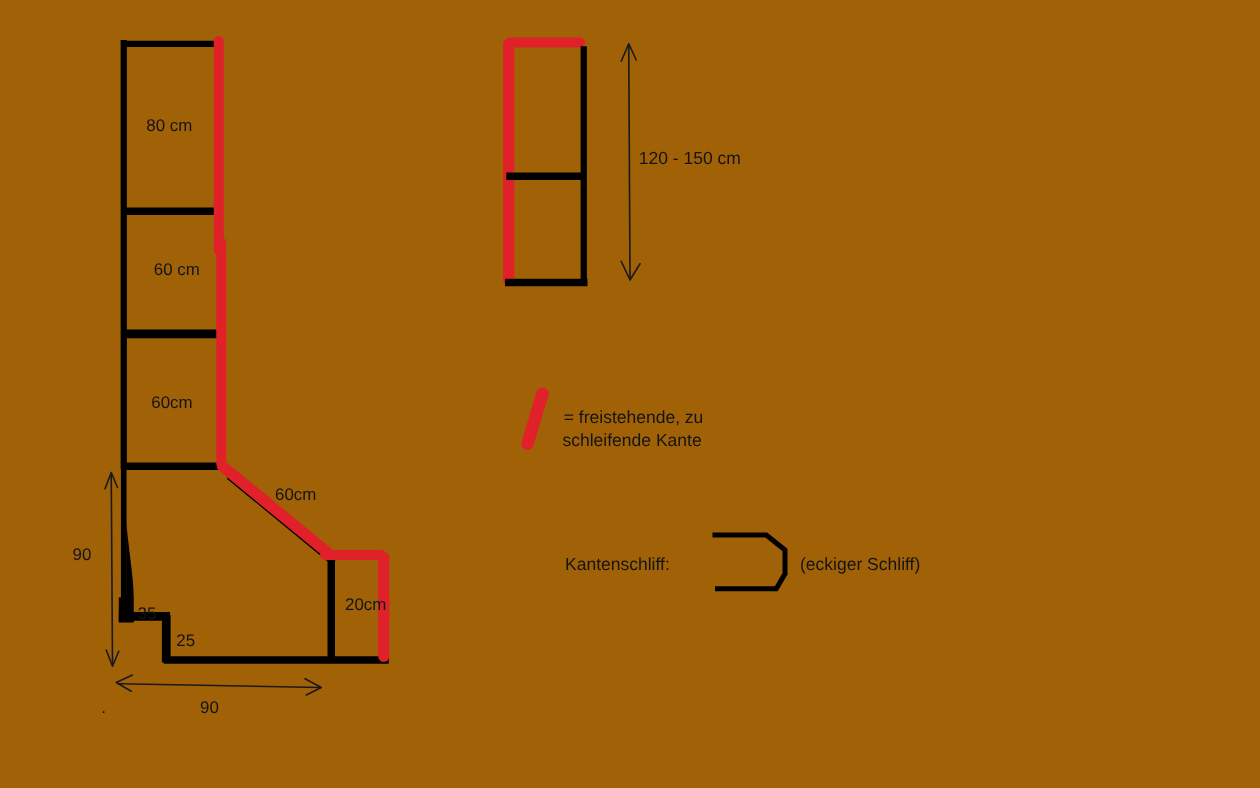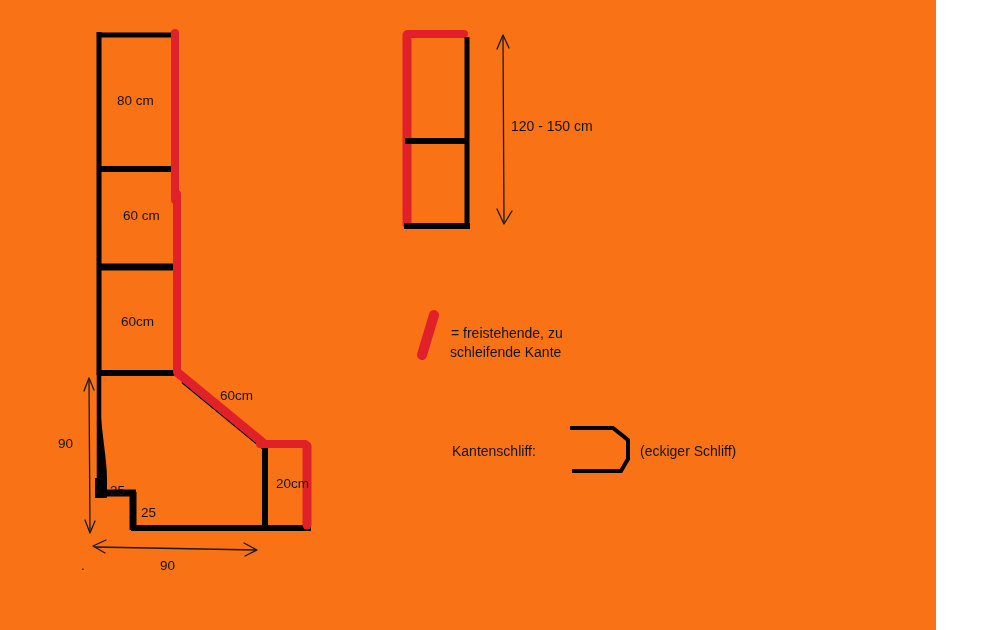--- a/index.html
+++ b/index.html
@@ -1,16 +1,16 @@
 <!DOCTYPE html>
 <html><head>
 <meta charset="utf-8">
 <style>
   html,body{margin:0;padding:0;background:#ffffff;}
-  #canvas{position:relative;width:936px;height:630px;background:#f97316;overflow:hidden;text-decoration:underline;}
+  #canvas{position:relative;width:1008px;height:630px;background:#a16207;overflow:hidden;text-decoration:underline;}
   svg{display:block;}
   text{font-family:"Liberation Sans",sans-serif;fill:#141414;}
   .lbl{font-size:13.5px;}
   .txt14{font-size:14px;}
   .blk{stroke:#000000;fill:none;stroke-linecap:butt;}
   .fillblk{fill:#000000;stroke:none;}
   .dim{stroke:#1a1a1a;stroke-width:1.3;fill:none;stroke-linecap:round;}
   .red{fill:none;stroke-linecap:round;stroke-linejoin:round;}
 </style>
 </head>

